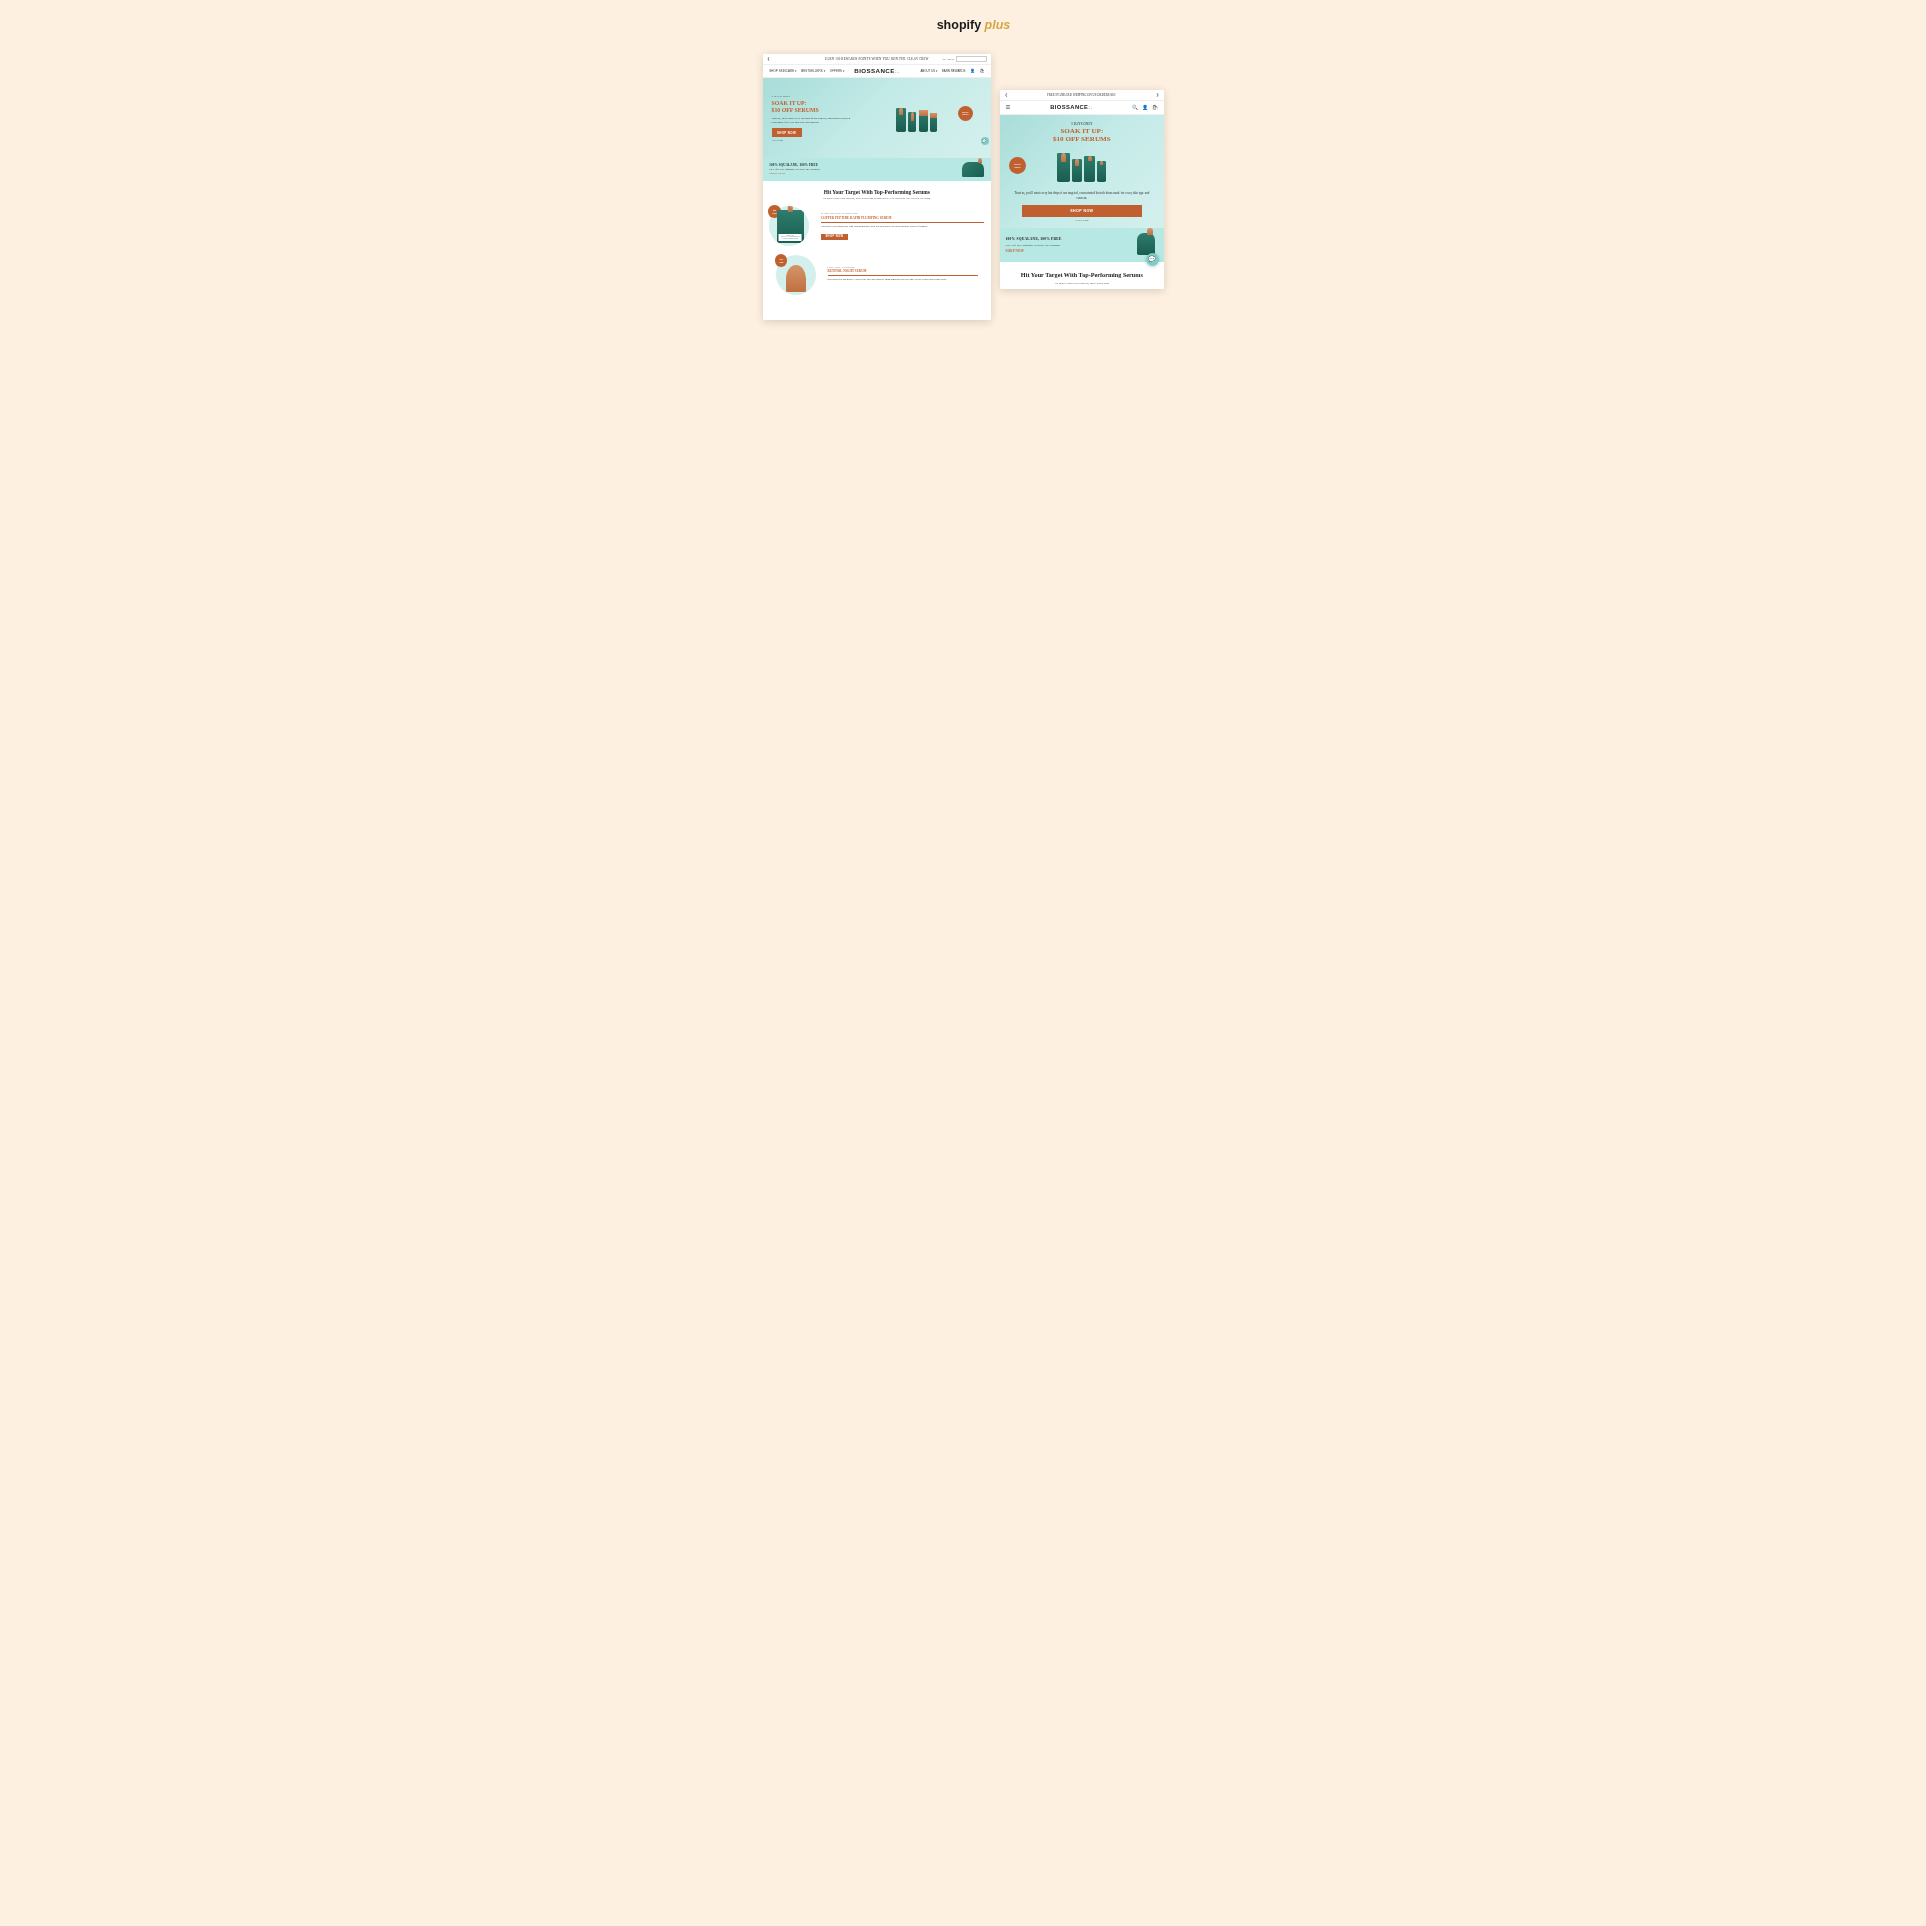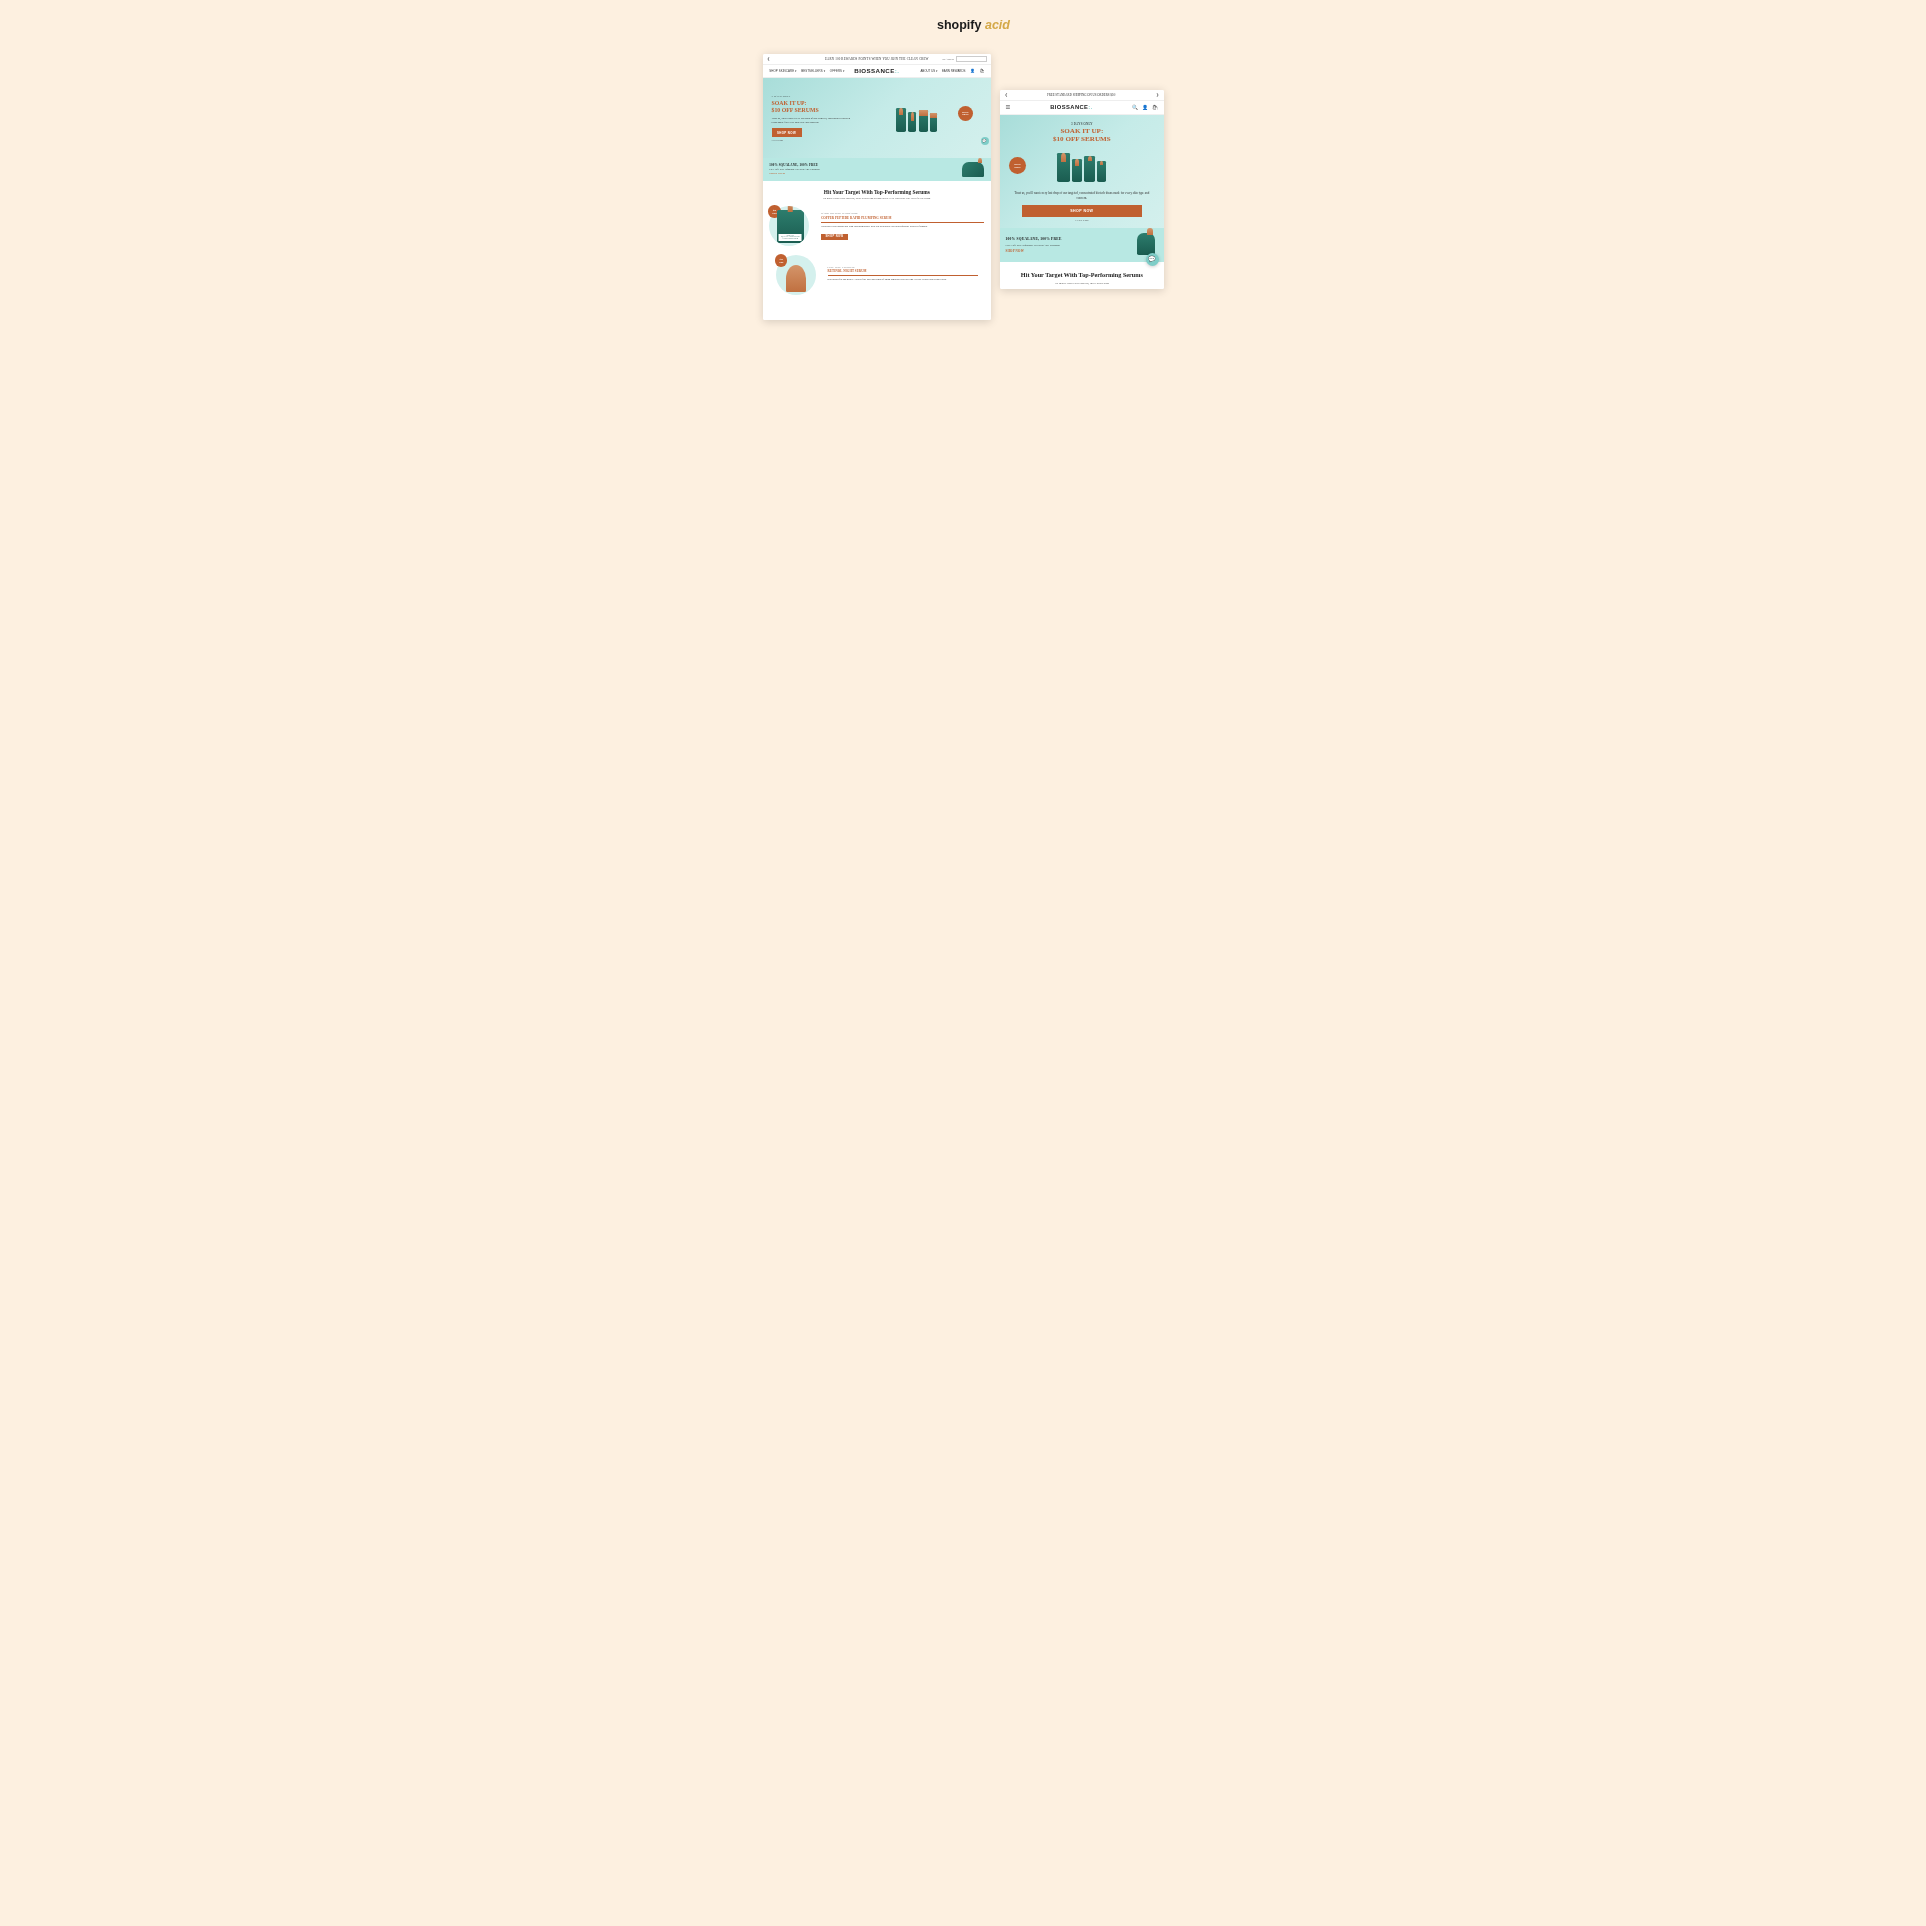--- a/index.html
+++ b/index.html
@@ -640,21 +640,21 @@
     }
 
     .desktop-relative { position: relative; }
   </style>
 </head>
 <body>
 
 <div class="shopify-header">
   <div class="shopify-logo">
     <span class="black">shopify</span>
-    <span class="gold">acid</span>
+    <span class="gold">plus</span>
   </div>
 </div>
 
 <div class="screens-container">
 
   <div class="desktop-screen desktop-relative">
 
     <div class="desktop-announce-bar">
       <span class="arrow arrow-left">❮</span>
       <span>EARN 100 REWARDS POINTS WHEN YOU JOIN THE CLEAN CREW</span>

